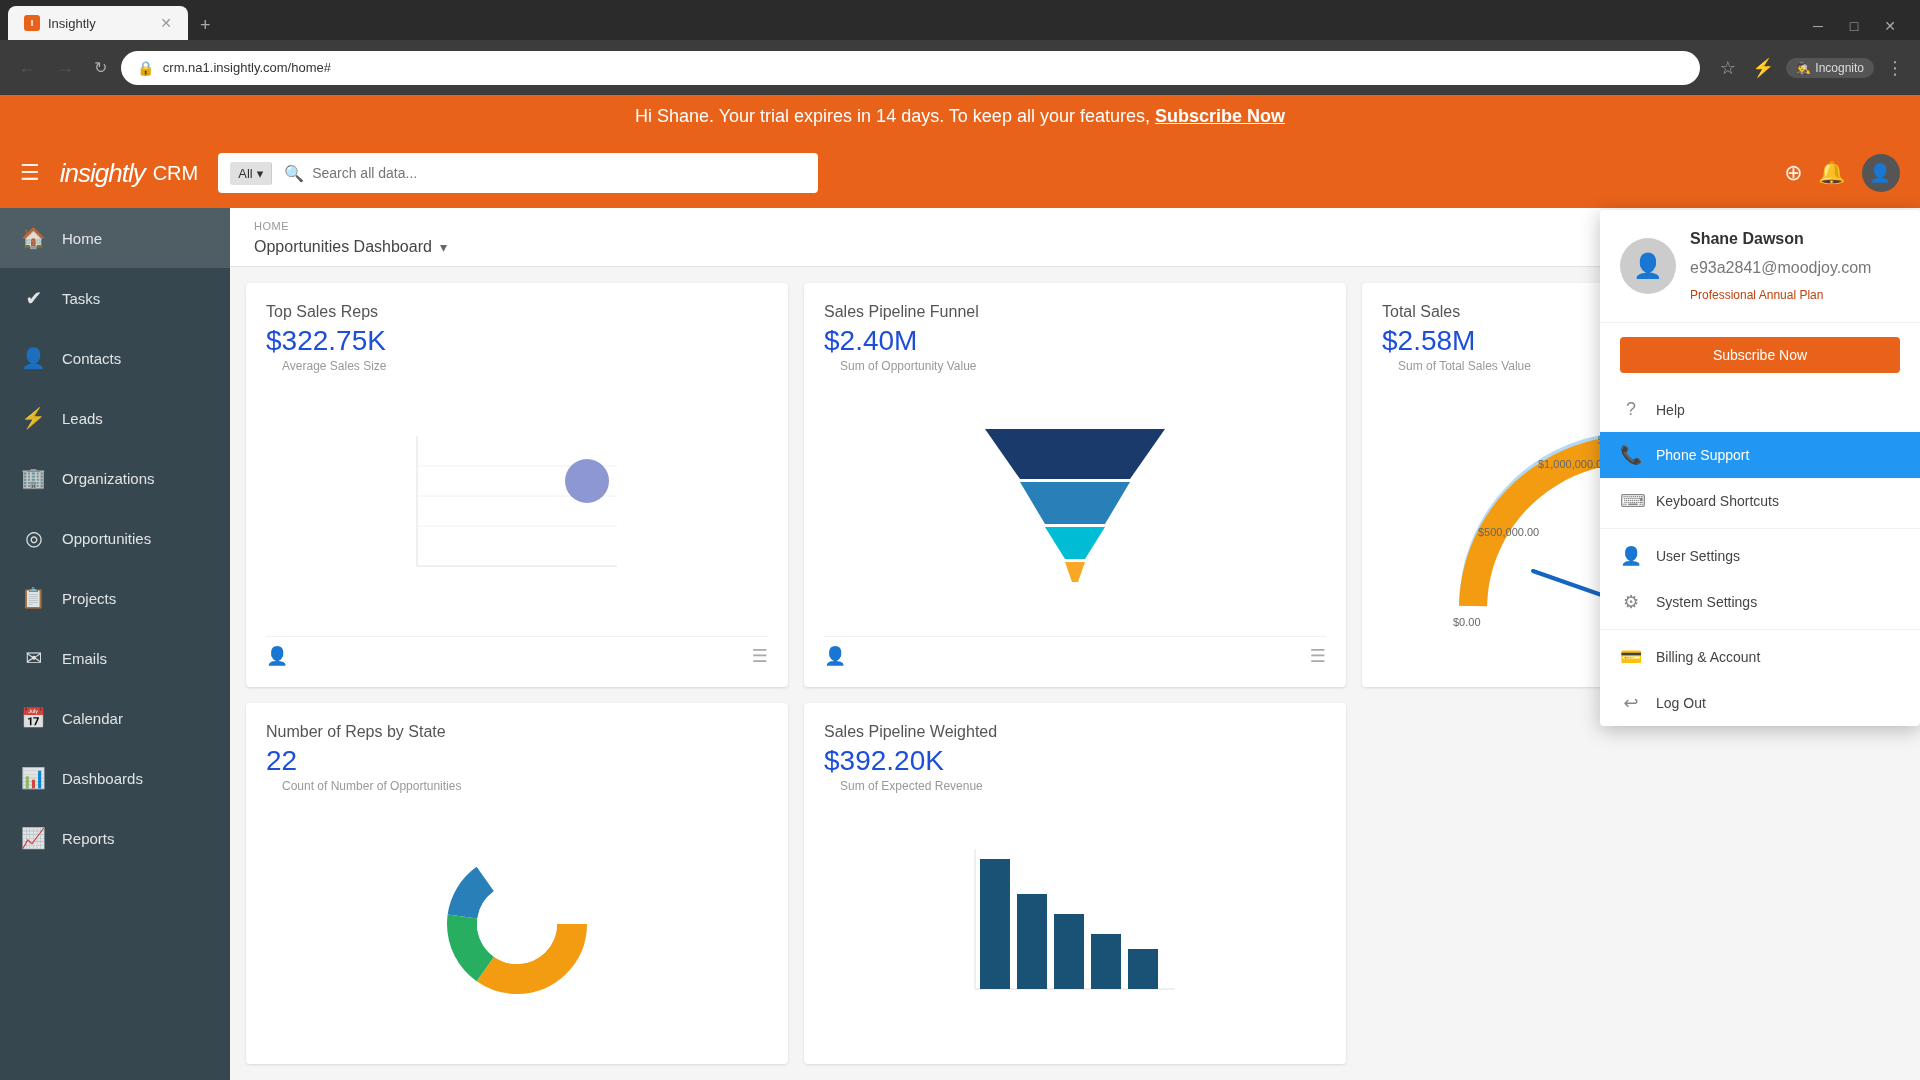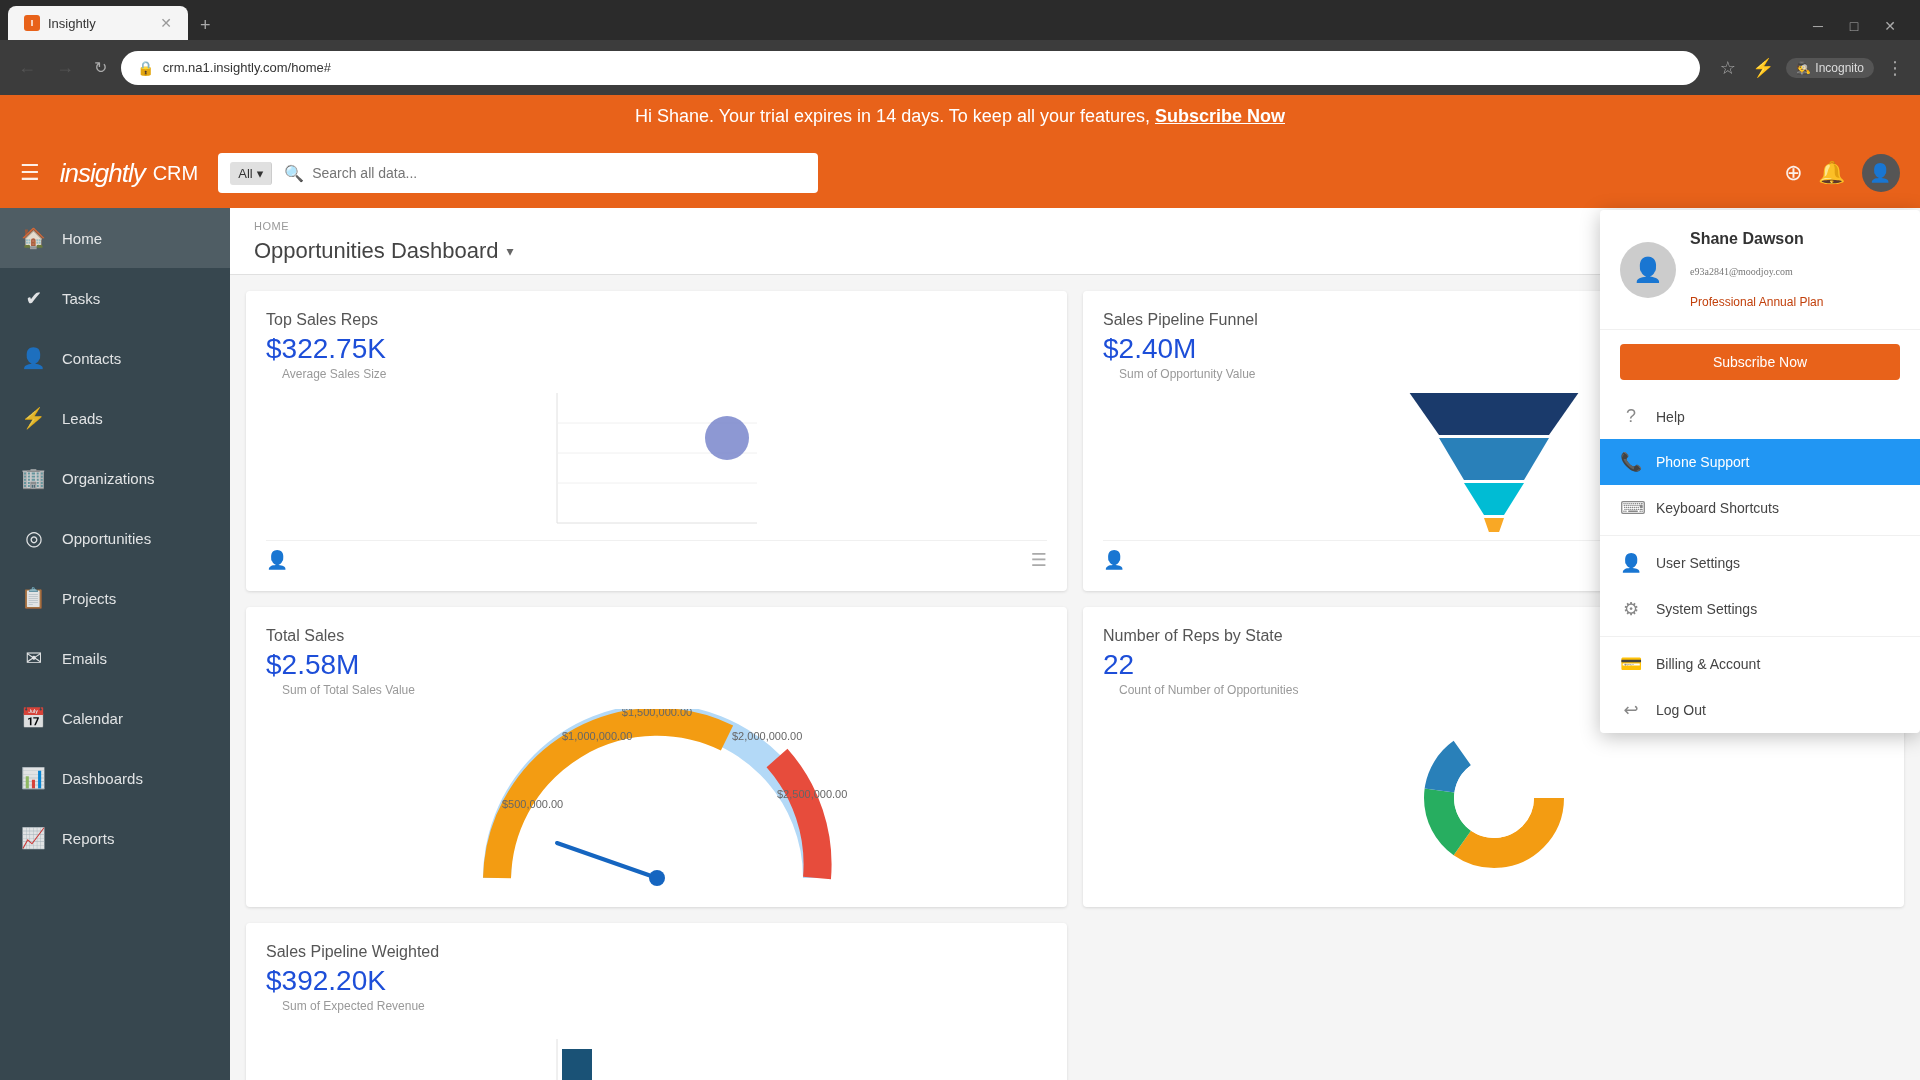--- a/index.html
+++ b/index.html
@@ -51,41 +51,41 @@
     .sidebar { width: 230px; background: #37474f; color: white; display: flex; flex-direction: column; flex-shrink: 0; overflow-y: auto; }
     .sidebar-item { display: flex; align-items: center; gap: 14px; padding: 16px 20px; cursor: pointer; font-size: 15px; color: rgba(255,255,255,0.85); transition: background 0.2s; }
     .sidebar-item.active { background: rgba(255,255,255,0.12); }
     .sidebar-icon { width: 28px; height: 28px; display: flex; align-items: center; justify-content: center; font-size: 20px; }
 
     
     .content { flex: 1; display: flex; flex-direction: column; overflow: hidden; }
     .breadcrumb-bar { background: white; padding: 12px 24px 0; border-bottom: 1px solid #e0e0e0; }
     .breadcrumb { font-size: 11px; color: #999; text-transform: uppercase; letter-spacing: 0.5px; margin-bottom: 6px; }
     .page-title-row { display: flex; align-items: center; gap: 8px; padding-bottom: 10px; }
-    .page-title { font-size: 22px; color: #444; font-weight: 400; }
+    .page-title { font-size: 16px; color: #444; font-weight: 400; }
     .dropdown-arrow { color: #666; font-size: 14px; cursor: pointer; }
 
-    .dashboard-grid { display: grid; grid-template-columns: 1fr 1fr; gap: 16px; padding: 16px; flex: 1; overflow-y: auto; }
+    .dashboard-grid { display: grid; grid-template-columns: 1fr 1fr 1fr; gap: 16px; padding: 16px; flex: 1; overflow-y: auto; }
 
     
     .card { background: white; border-radius: 4px; box-shadow: 0 1px 3px rgba(0,0,0,0.12); padding: 20px; display: flex; flex-direction: column; min-height: 300px; }
     .card-title { font-size: 16px; color: #555; font-weight: 500; margin-bottom: 4px; }
     .card-value { font-size: 28px; color: #1d4ed8; font-weight: 400; margin-bottom: 2px; }
     .card-subtitle { font-size: 12px; color: #999; margin-bottom: 12px; margin-left: 16px; }
     .card-chart { flex: 1; display: flex; align-items: center; justify-content: center; position: relative; overflow: hidden; }
     .card-footer { display: flex; justify-content: space-between; align-items: center; margin-top: 8px; padding-top: 8px; border-top: 1px solid #f0f0f0; }
     .card-footer-icon { color: #aaa; font-size: 18px; cursor: pointer; }
 
     
     .user-dropdown { position: absolute; top: 210px; right: 0; width: 320px; background: white; border-radius: 4px; box-shadow: 0 4px 20px rgba(0,0,0,0.25); z-index: 1000; }
     .user-dropdown-header { padding: 20px; display: flex; align-items: center; gap: 14px; border-bottom: 1px solid #f0f0f0; }
     .user-avatar-large { width: 56px; height: 56px; border-radius: 50%; background: #ccc; display: flex; align-items: center; justify-content: center; font-size: 24px; color: #666; flex-shrink: 0; }
     .user-info { flex: 1; }
     .user-name { font-size: 16px; font-weight: 600; color: #333; }
-    .user-email { font-size: 10px; color: #777; margin: 18px 0; font-family: Liberation Serif, serif; }
+    .user-email { font-size: 16px; color: #777; margin: 11px 0; }
     .user-plan { font-size: 12px; color: #c2410c; }
     .subscribe-btn { background: #e8621a; color: white; border: none; border-radius: 4px; padding: 10px 20px; font-size: 14px; cursor: pointer; display: block; width: calc(100% - 40px); margin: 14px 20px; font-weight: 500; }
     .dropdown-menu-item { display: flex; align-items: center; gap: 14px; padding: 12px 20px; cursor: pointer; font-size: 14px; color: #444; }
     .dropdown-menu-item.highlighted { background: #2196F3; color: white; }
     .dropdown-menu-item.highlighted .menu-icon { color: white; }
     .menu-icon { font-size: 18px; color: #888; width: 22px; text-align: center; }
     .dropdown-divider { height: 1px; background: #f0f0f0; margin: 4px 0; }
 
     svg text { font-family: 'Segoe UI', Arial, sans-serif; }
   </style>

